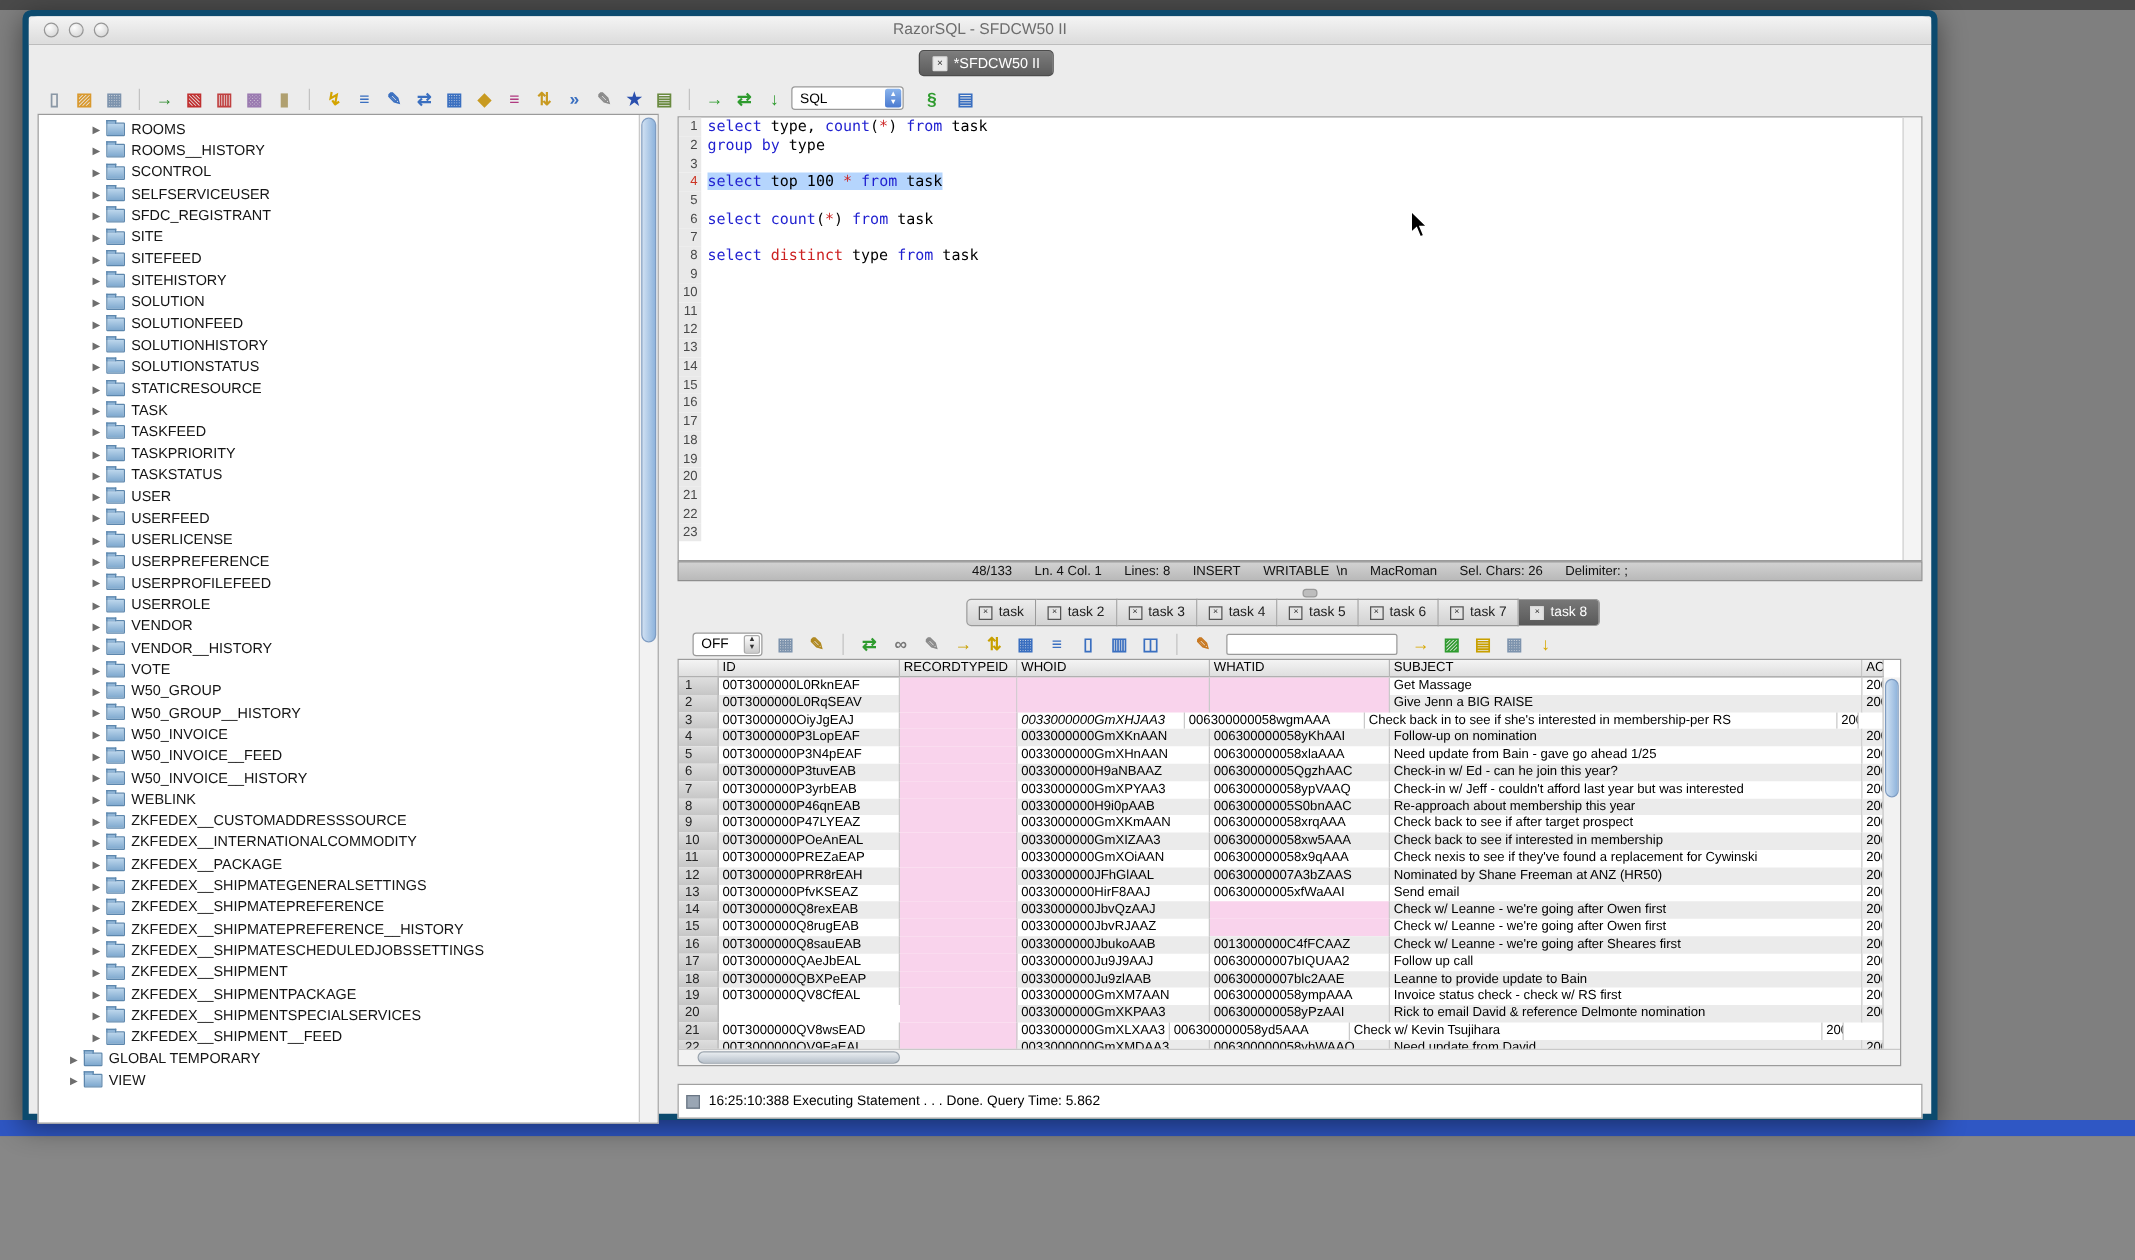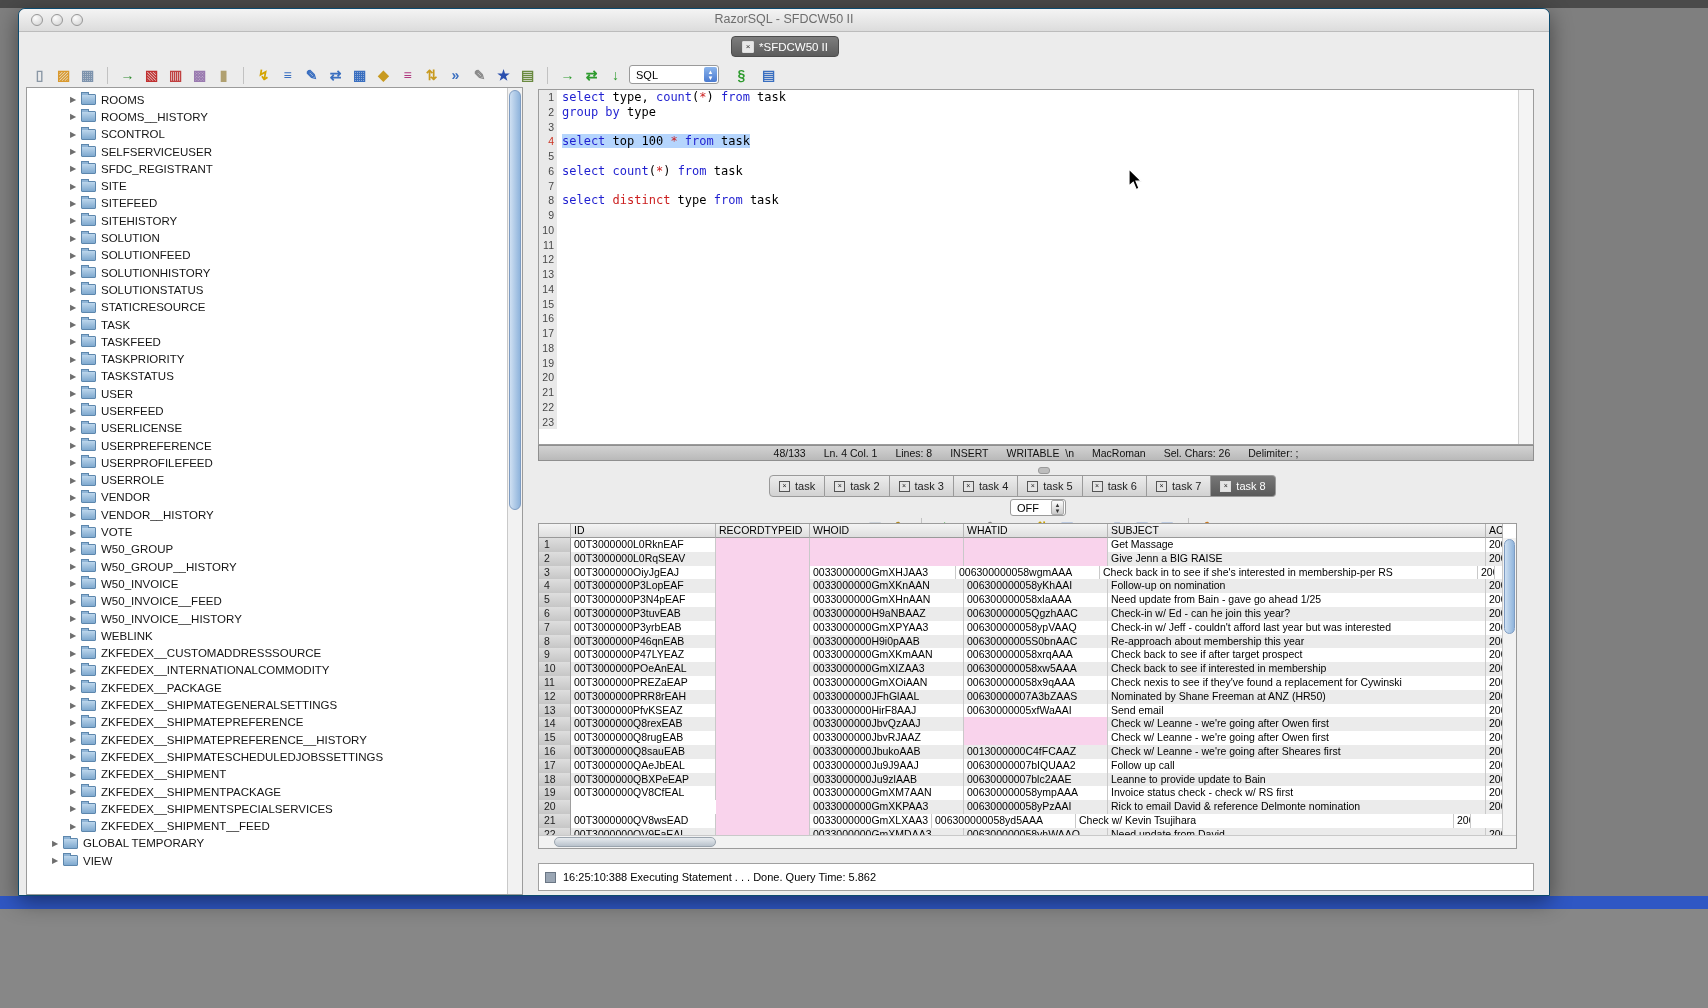--- a/index.html
+++ b/index.html
@@ -4,21 +4,21 @@
 <style>
   html,body{margin:0;padding:0;}
   body{width:1708px;height:1008px;position:relative;overflow:hidden;
        font-family:"Liberation Sans",sans-serif;background:#7f7f7f;}
   
   .desktop-top{position:absolute;left:0;top:0;width:1708px;height:8px;background:#4a4a4a;}
   .desktop-blue{position:absolute;left:0;top:896px;width:1708px;height:13px;background:#2f57c4;}
   .desktop-bottom{position:absolute;left:0;top:909px;width:1708px;height:99px;background:#878787;}
   
   .window{position:absolute;left:18px;top:8px;width:1532px;height:888px;background:#ececec;
-          border:1px solid #0c4a6e;border-radius:7px 7px 0 0;box-shadow:0 6px 22px rgba(0,0,0,.45);
+          border:5px solid #0c4a6e;border-radius:7px 7px 0 0;box-shadow:0 6px 22px rgba(0,0,0,.45);
           box-sizing:border-box;}
   .titlebar{position:absolute;left:0;top:0;width:100%;height:22px;
             background:linear-gradient(#f4f4f4,#dcdcdc);border-bottom:1px solid #bcbcbc;
             border-radius:7px 7px 0 0;}
   .lights{position:absolute;left:12px;top:5px;display:flex;gap:8px;}
   .light{width:12px;height:12px;border-radius:50%;border:1.5px solid #979797;
          background:radial-gradient(circle at 35% 30%,#fdfdfd,#cfcfcf);box-sizing:border-box;}
   .wtitle{position:absolute;left:0;top:3px;width:100%;text-align:center;font-size:12.5px;color:#6d6d6d;}
   
   .tabbar{position:absolute;left:0;top:22px;width:100%;height:28px;}
@@ -80,21 +80,21 @@
   .rtab{height:22px;padding:0 9px;display:inline-flex;align-items:center;gap:5px;font-size:11px;color:#222;
         background:linear-gradient(#ececec,#d2d2d2);border:1px solid #9a9a9a;border-left:none;box-sizing:border-box;}
   .rtab:first-child{border-left:1px solid #9a9a9a;border-radius:4px 0 0 4px;}
   .rtab:last-child{border-radius:0 4px 4px 0;}
   .rtab.active{background:linear-gradient(#777,#5a5a5a);color:#fff;}
   .rtabx{display:inline-block;width:9px;height:9px;border:1px solid #555;background:#e4e4e4;color:#222;
          font-size:7px;line-height:8px;text-align:center;}
   .rtab.active .rtabx{border-color:#ddd;}
   
   .rtools{position:absolute;left:6px;top:412px;width:996px;height:24px;display:flex;align-items:center;
-          padding-left:12px;box-sizing:border-box;flex-direction:column;}
+          padding-left:12px;box-sizing:border-box;}
   .offcombo{width:56px;margin-right:8px;}
   .rsearch{width:137px;height:17px;border:1px solid #9a9a9a;border-radius:2px;background:#fff;
            font-size:11px;margin:0 8px;box-sizing:border-box;padding:0 4px;font-family:"Liberation Sans",sans-serif;}
   
   .grid{position:absolute;left:6px;top:436px;width:979px;height:326px;background:#fff;
         border:1px solid #9b9b9b;box-sizing:border-box;overflow:hidden;}
   .ghead{display:flex;height:14px;}
   .gh{background:linear-gradient(#f4f4f4,#dedede);border-right:1px solid #b5b5b5;border-bottom:1px solid #999;
       font-size:10.5px;color:#000;padding-left:3px;box-sizing:border-box;white-space:nowrap;overflow:hidden;
       line-height:13px;flex:none;}
@@ -554,21 +554,21 @@
             <div class="gc null" style="width: 94px;"></div>
             <div class="gc null" style="width: 154px;"></div>
             <div class="gc null" style="width: 144px;"></div>
             <div class="gc" style="width: 378px;">Give Jenn a BIG RAISE</div>
             <div class="gc" style="width: 17px;">200</div>
           </div>
           <div class="grow">
             <div class="gc rn" style="width: 32px;">3</div>
             <div class="gc" style="width: 145px;">00T3000000OiyJgEAJ</div>
             <div class="gc null" style="width: 94px;"></div>
-            <div class="gc" style="width: 146px;">0033000000GmXHJAA3</div>
+            <div class="gc" style="width: 134px; font-style: italic;">0033000000GmXHJAA3</div>
             <div class="gc" style="width: 144px;">006300000058wgmAAA</div>
             <div class="gc" style="width: 378px;">Check back in to see if she's interested in membership-per RS</div>
             <div class="gc" style="width: 17px;">200</div>
           </div>
           <div class="grow alt">
             <div class="gc rn" style="width: 32px;">4</div>
             <div class="gc" style="width: 145px;">00T3000000P3LopEAF</div>
             <div class="gc null" style="width: 94px;"></div>
             <div class="gc" style="width: 154px;">0033000000GmXKnAAN</div>
             <div class="gc" style="width: 144px;">006300000058yKhAAI</div>

